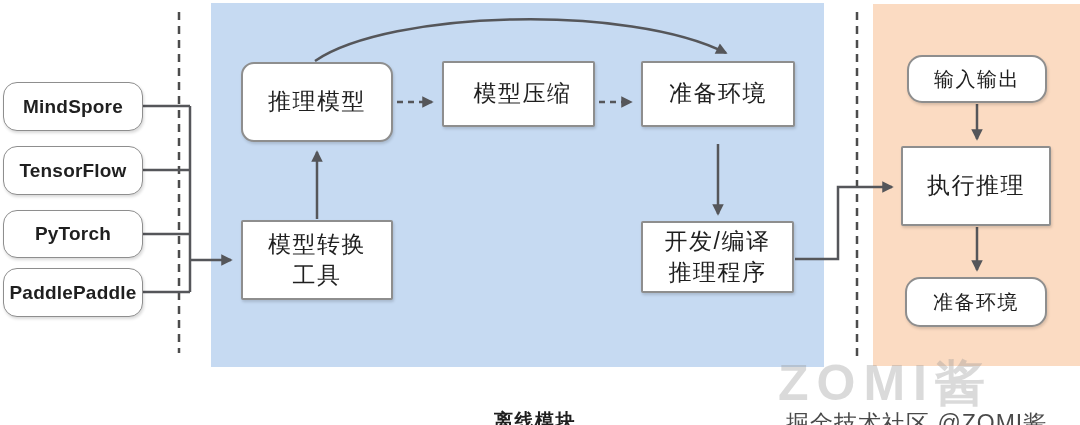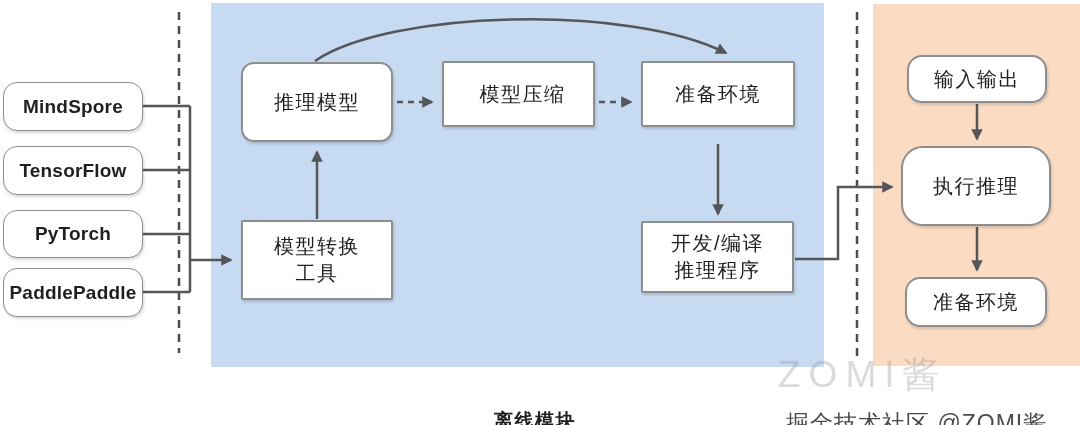--- a/index.html
+++ b/index.html
@@ -33,21 +33,21 @@
   .node {
     position: absolute;
     box-sizing: border-box;
     background: #ffffff;
     border: 2px solid var(--color-node-border, #8e8e8e);
     display: flex;
     flex-direction: column;
     align-items: center;
     justify-content: center;
     color: var(--color-text, #1f1f1f);
-    font-size: 20px;
+    font-size: 23px;
     letter-spacing: 1.5px;
     line-height: 1.35;
     box-shadow: 1px 2px 3px rgba(0,0,0,0.15);
     text-align: center;
   }
   .fw-node {
     font-size: 19px;
     letter-spacing: 0.2px;
     border-radius: 14px;
     border-width: 1.5px;
@@ -62,37 +62,37 @@
   #node-pytorch      { left: 3px; top: 210px; width: 140px; height: 48px; }
   #node-paddlepaddle { left: 3px; top: 268px; width: 140px; height: 49px; }
   
   #node-inference-model   { left: 241px; top: 62px;  width: 152px; height: 80px; }
   #node-model-compression { left: 442px; top: 61px;  width: 153px; height: 66px; padding-left: 8px; }
   #node-prepare-env       { left: 641px; top: 61px;  width: 154px; height: 66px; }
   #node-model-converter   { left: 241px; top: 220px; width: 152px; height: 80px; }
   #node-dev-compile       { left: 641px; top: 221px; width: 153px; height: 72px; }
   
   #node-input-output      { left: 907px; top: 55px;  width: 140px; height: 48px; font-size: 20px; }
-  #node-execute-inference { left: 901px; top: 146px; width: 150px; height: 80px; border-radius: 22px; }
+  #node-execute-inference { left: 901px; top: 146px; width: 150px; height: 80px; }
   #node-output-result     { left: 905px; top: 277px; width: 142px; height: 50px; font-size: 20px; }
   #offline-label {
     position: absolute;
     left: 440px; top: 392px; width: 190px;
     text-align: center;
     font-size: 19px;
     font-weight: 700;
     letter-spacing: 1.5px;
     color: var(--color-text, #1f1f1f);
     margin-top: 16px;
   }
   #watermark-back {
     position: absolute;
     left: 778px; top: 350px;
-    font-size: 37px;
-    font-weight: 400;
+    font-size: 50px;
+    font-weight: 700;
     letter-spacing: 8px;
     color: rgba(150, 150, 150, 0.35);
     white-space: nowrap;
     z-index: 5;
   }
   #watermark-front {
     position: absolute;
     left: 786px; top: 408px;
     font-size: 23px;
     font-weight: 500;

